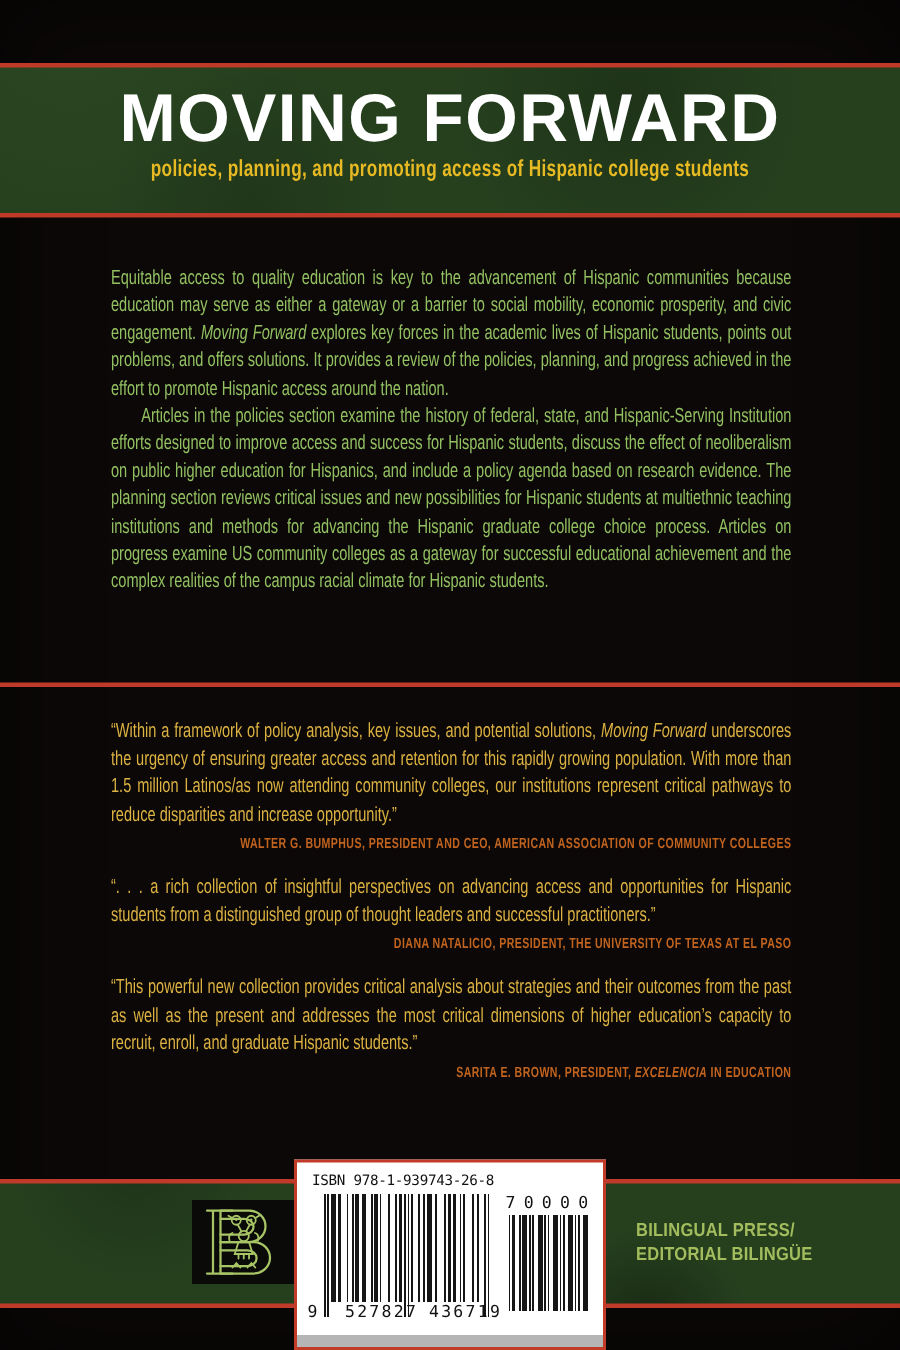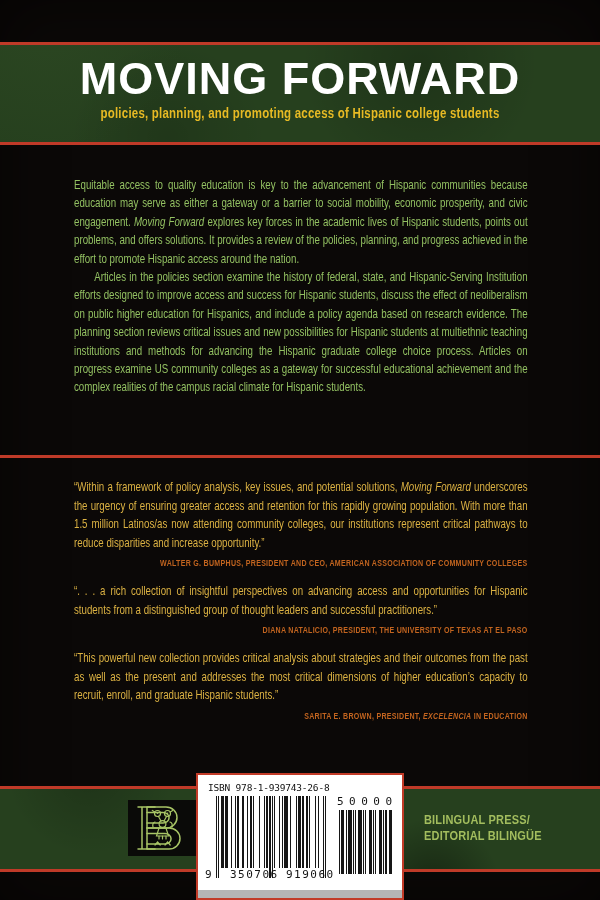--- a/index.html
+++ b/index.html
@@ -170,24 +170,24 @@
           <rect x="85.84" y="0" width="2.32" height="72" fill="#161616"></rect>
           <rect x="90.48" y="0" width="1.16" height="72" fill="#161616"></rect>
           <rect x="92.80" y="0" width="1.16" height="72" fill="#161616"></rect>
           <rect x="98.60" y="0" width="1.16" height="72" fill="#161616"></rect>
           <rect x="102.08" y="0" width="1.16" height="72" fill="#161616"></rect>
           <rect x="106.72" y="0" width="1.16" height="82" fill="#161616"></rect>
           <rect x="109.04" y="0" width="1.16" height="82" fill="#161616"></rect>
         </svg></div>
     <div id="ean-digits">
       <span class="d9">9</span>
-      <span class="g1">350706</span>
-      <span class="g2">919060</span>
-    </div>
-    <div id="addon-digits">50000</div>
+      <span class="g1">527827</span>
+      <span class="g2">436719</span>
+    </div>
+    <div id="addon-digits">70000</div>
     <div id="addon-bars"><svg width="55" height="64" shape-rendering="crispEdges">
           <rect x="1.13" y="0" width="1.13" height="64" fill="#161616"></rect>
           <rect x="3.39" y="0" width="2.26" height="64" fill="#161616"></rect>
           <rect x="7.91" y="0" width="1.13" height="64" fill="#161616"></rect>
           <rect x="10.17" y="0" width="3.39" height="64" fill="#161616"></rect>
           <rect x="14.69" y="0" width="1.13" height="64" fill="#161616"></rect>
           <rect x="16.95" y="0" width="1.13" height="64" fill="#161616"></rect>
           <rect x="20.34" y="0" width="3.39" height="64" fill="#161616"></rect>
           <rect x="24.86" y="0" width="1.13" height="64" fill="#161616"></rect>
           <rect x="27.12" y="0" width="1.13" height="64" fill="#161616"></rect>

